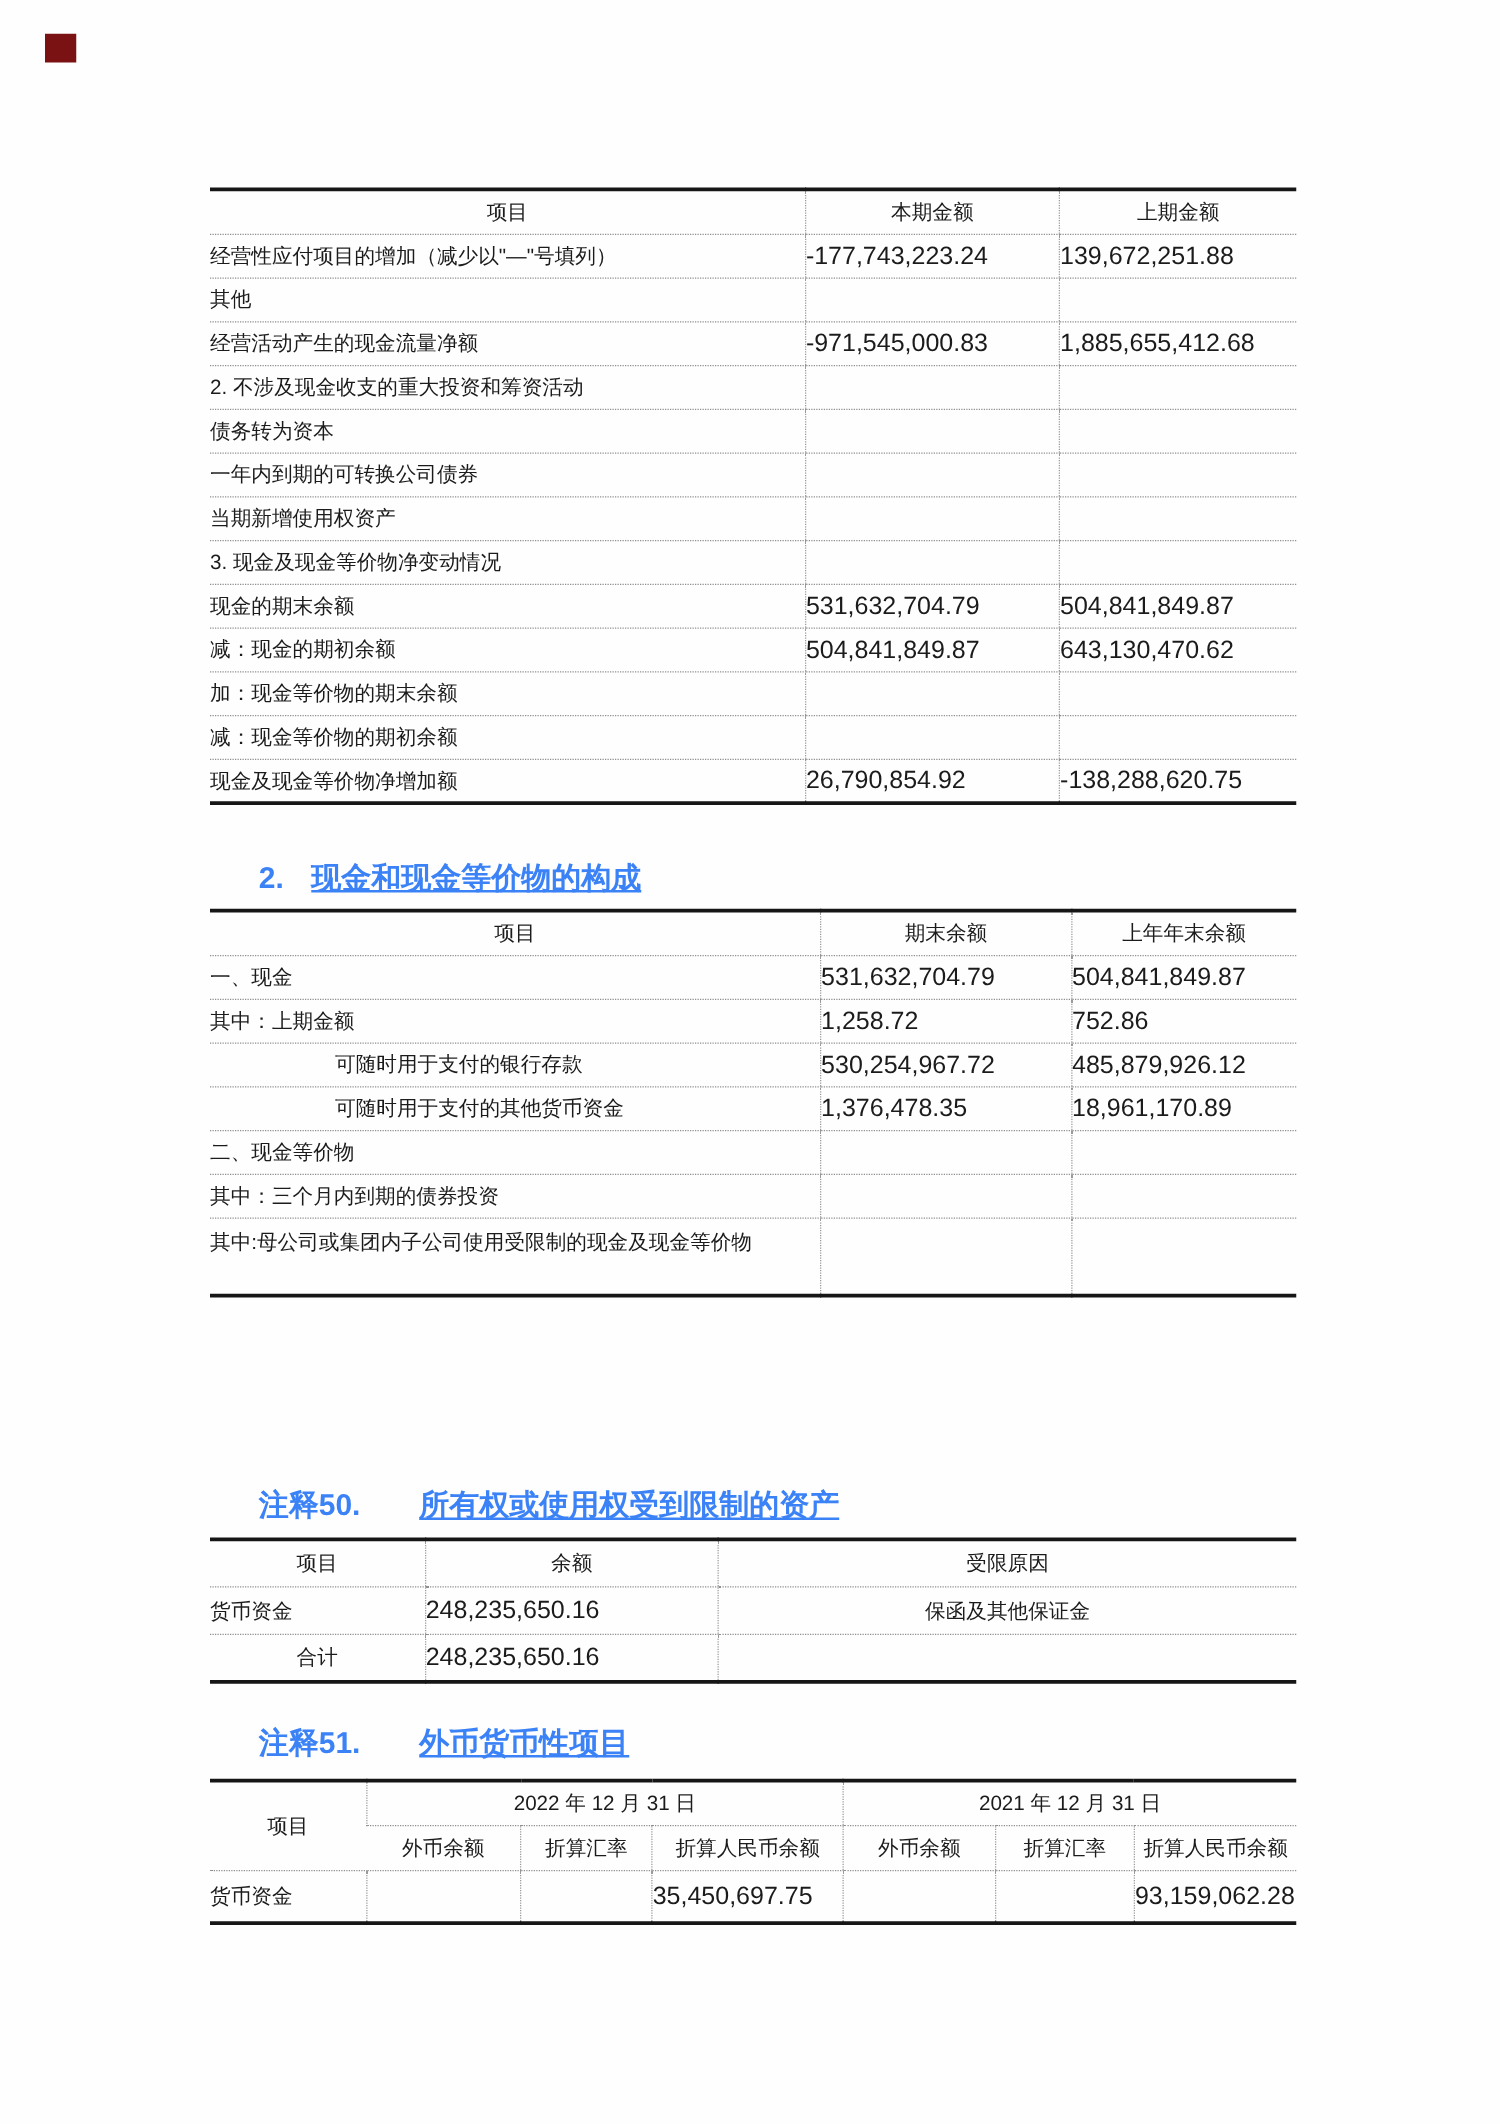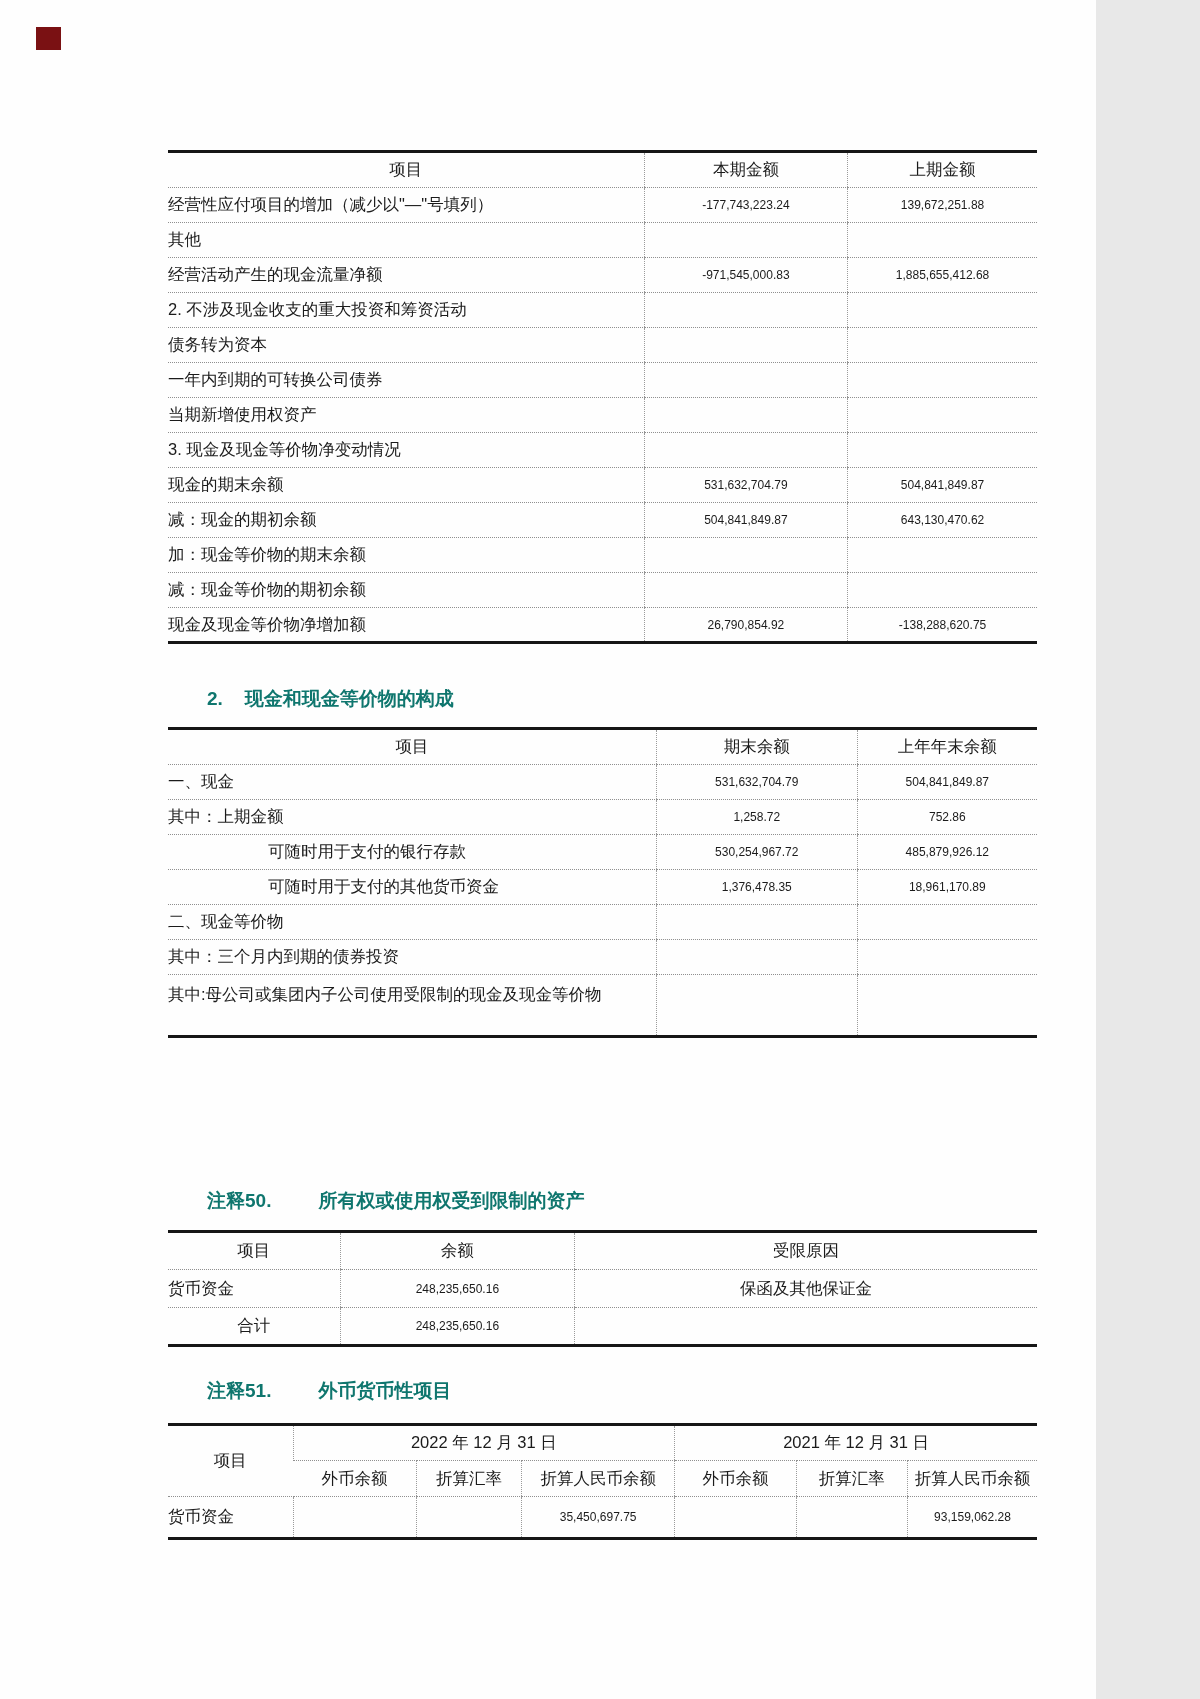--- a/index.html
+++ b/index.html
@@ -1,23 +1,22 @@
 <!DOCTYPE html>
 <html><head>
 <meta charset="utf-8">
 <style>
   html,body{margin:0;padding:0;background:#e8e8e8;}
   .page{
     position:relative;
-    width:1072px;height:1699px;
+    width:1200px;height:1699px;
     background:#fefefe;
     color:#1c1c1c;
     font-family:"Liberation Sans","DejaVu Sans",sans-serif;
     overflow:hidden;
-    padding-left:24px;
   }
   .red-square{
     position:absolute;left:36px;top:27px;width:25px;height:23px;
     background:#7a1113;
   }
   table.fin{
     position:absolute;
     border-collapse:collapse;
     table-layout:fixed;
     width:869px;left:168px;
@@ -30,38 +29,39 @@
     border-bottom:1px dotted #8f8f8f;
     padding:0;
     vertical-align:middle;
     overflow:hidden;
     white-space:nowrap;
   }
   table.fin td + td{border-left:1px dotted #9a9a9a;}
   tr.hrow td{text-align:center;font-size:16.5px;}
   td.lbl{text-align:left;padding-left:9px;}
   td.lbl.ind{padding-left:100px;}
-  td.num{text-align:center;padding-right:12px;font-size:12px;}
+  td.num{text-align:left;padding-right:12px;font-size:20px;}
   td.ctr{text-align:center;}
   #table1 tr{height:35px;}
   #table1 tr.hrow{height:36px;}
   #table2 tr{height:35px;}
   #table2 tr.hrow{height:36px;}
   #table2 tr.tall{height:62px;}
   #table2 tr.tall td.lbl{white-space:normal;line-height:1.75;vertical-align:top;padding-top:5px;}
   #table2 tr.tall td.lbl span{display:inline-block;max-width:445px;}
   #table50 tr{height:38px;}
   #table51 tr{height:36px;}
   #table51 tr.drow{height:42px;}
   .heading{
     position:absolute;
     font-weight:bold;
-    font-size:19px;
-    color:#0f766e;
+    font-size:24px;
+    color:#3b82f6;
     white-space:nowrap;
+    text-decoration:underline;
   }
   .heading .num-part{display:inline-block;}
   .heading .gap-sm{display:inline-block;width:22px;}
   .heading .gap-lg{display:inline-block;width:47px;}
 </style>
 </head>
 <body>
 
 <div class="page">
 

